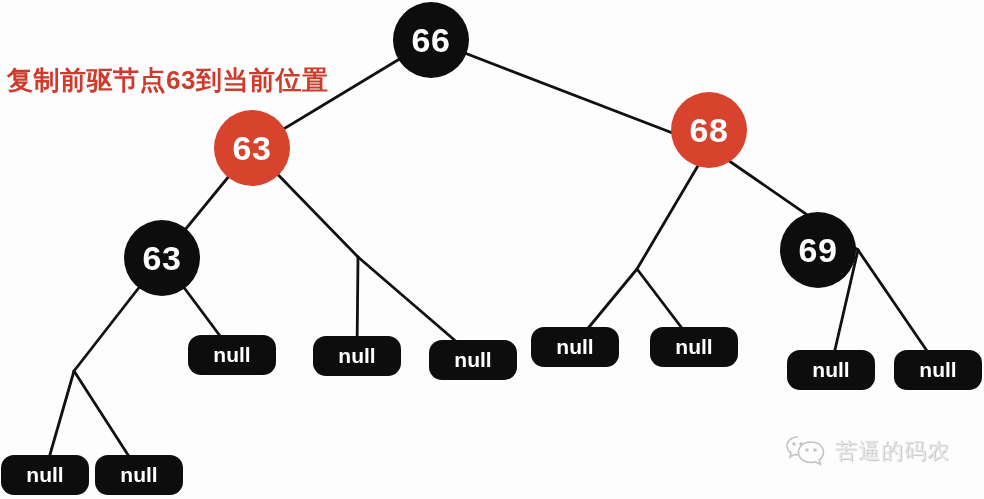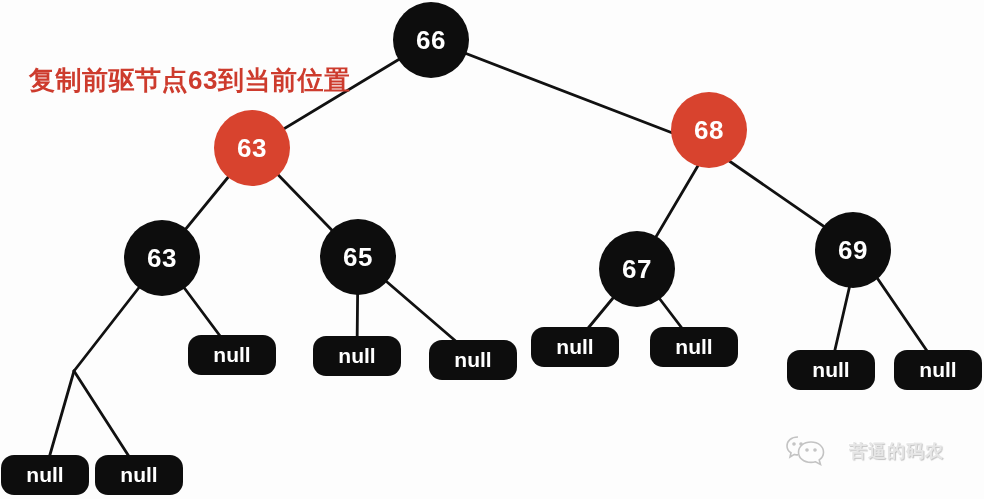--- a/index.html
+++ b/index.html
@@ -32,52 +32,51 @@
   }
   .node{
     position:absolute;
     display:flex;align-items:center;justify-content:center;
     color:#ffffff;
     font-weight:bold;
     box-sizing:border-box;
   }
   .circle{
     width:76px;height:76px;border-radius:50%;
-    font-size:26px;
+    font-size:34px;
     letter-spacing:0.5px;
   }
   .circle.black{background:var(--node-black);}
   .circle.red{background:var(--node-red);}
   .pill{
     width:88px;height:40px;border-radius:13px;
     background:var(--node-black);
     font-size:21px;
   }
   .annotation{
     position:absolute;
-    left:29px;top:63px;
+    left:7px;top:63px;
     color:var(--annotation-red);
     font-size:26px;
     font-weight:bold;
     letter-spacing:0.5px;
     white-space:nowrap;
   }
   .watermark{
     position:absolute;
     left:784px;top:433px;
     display:flex;align-items:center;gap:7px;
   }
   .watermark .wm-text{
     color:var(--watermark-gray);
     text-shadow:1px 1px 1px var(--watermark-shadow), -1px -1px 0 #ffffff;
-    font-size:18px;
-    font-weight:bold;
+    font-size:22px;
+    font-weight:normal;
     letter-spacing:1px;
     white-space:nowrap;
-    margin-left:14px;
   }
   .wm-icon svg{display:block;}
   .wm-icon svg *{
     fill:none;
     stroke:var(--watermark-shadow);
     stroke-width:1.6;
   }
 </style>
 </head>
 <body>
@@ -100,23 +99,21 @@
     <line x1="858" y1="250" x2="831" y2="367"></line>
     <line x1="858" y1="250" x2="938" y2="367"></line>
     <line x1="74" y1="371" x2="45" y2="472"></line>
     <line x1="74" y1="371" x2="139" y2="472"></line>
   </svg>
 
   <div class="node circle black" style="left:393px;top:2px;">66</div>
   <div class="node circle red" style="left:214px;top:110px;">63</div>
   <div class="node circle red" style="left:671px;top:92px;">68</div>
   <div class="node circle black" style="left:124px;top:220px;">63</div>
-  <div class="node circle black" style="left:320px;top:219px;">65</div>
-  <div class="node circle black" style="left:599px;top:231px;">67</div>
-  <div class="node circle black" style="left:815px;top:212px;">69</div>
+  <div class="node circle black" style="left:780px;top:212px;">69</div>
 
   <div class="node pill" style="left:188px;top:335px;">null</div>
   <div class="node pill" style="left:313px;top:336px;">null</div>
   <div class="node pill" style="left:429px;top:340px;">null</div>
   <div class="node pill" style="left:531px;top:327px;">null</div>
   <div class="node pill" style="left:650px;top:327px;">null</div>
   <div class="node pill" style="left:787px;top:350px;">null</div>
   <div class="node pill" style="left:894px;top:350px;">null</div>
   <div class="node pill" style="left:1px;top:455px;">null</div>
   <div class="node pill" style="left:95px;top:455px;">null</div>

